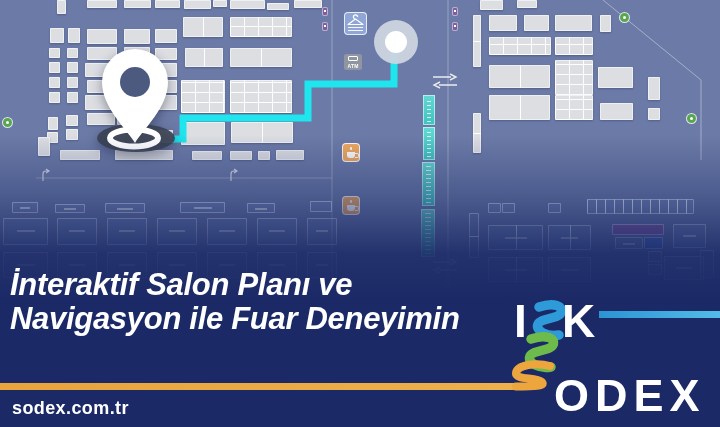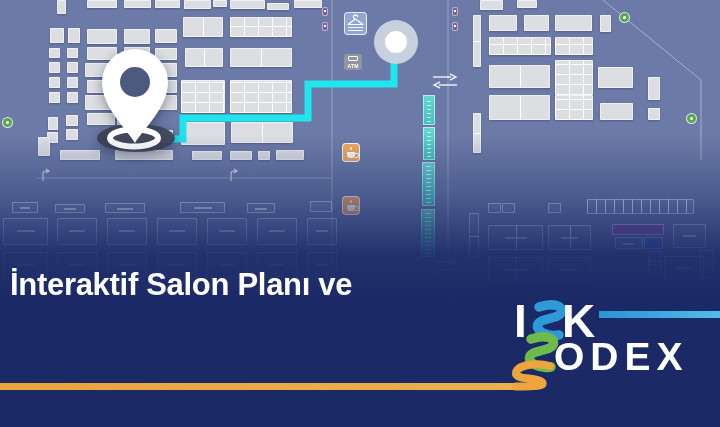--- a/index.html
+++ b/index.html
@@ -45,31 +45,31 @@
         border:1px solid #fff;border-left:none;border-radius:0 2px 2px 0;}
   .colmark{position:absolute;width:6px;height:9px;background:#7d5f9e;border:1px solid rgba(255,255,255,.5);border-radius:2px;}
   .colmark::after{content:'';position:absolute;left:1px;top:2px;width:2px;height:2px;background:#fff;}
   .gdot{position:absolute;width:9px;height:9px;border-radius:50%;background:#58a74e;box-shadow:0 0 0 1px rgba(255,255,255,.8);}
   .gdot::after{content:'';position:absolute;left:3px;top:3px;width:3px;height:3px;border-radius:50%;background:#fff;}
   .mapicon-svg{position:absolute;}
   
   .fade{position:absolute;left:0;top:135px;width:720px;height:165px;
         background:linear-gradient(180deg,rgba(27,42,102,0) 0%,rgba(27,43,104,.4) 38%,rgba(27,42,102,.9) 72%,#1b2a66 100%);}
   .headline{position:absolute;left:10px;top:268px;color:#fff;font-weight:bold;
-            font-size:31px;line-height:34px;letter-spacing:-.3px;z-index:8;}
+            font-size:31px;line-height:34px;letter-spacing:-.3px;z-index:8;font-style:italic;}
   .gold-line{position:absolute;left:0;top:383px;width:516px;height:7px;z-index:7;
             background:linear-gradient(90deg,#e9a43b,#edb04b);}
   .url{position:absolute;left:12px;top:398px;color:#fff;font-weight:bold;font-size:18px;letter-spacing:.4px;z-index:8;}
   
   .blue-line{position:absolute;left:599px;top:311px;width:121px;height:7px;z-index:7;
             background:linear-gradient(90deg,#2b94d3,#55bbe8);}
   .logo-letter{position:absolute;color:#fff;font-weight:bold;z-index:8;}
   .logo-i{left:514px;top:294px;font-size:46px;}
   .logo-k{left:562px;top:294px;font-size:46px;}
-  .logo-odex{left:554px;top:335px;font-size:39px;letter-spacing:6px;}
+  .logo-odex{left:554px;top:370px;font-size:45px;letter-spacing:6px;}
   .waves-svg{position:absolute;left:500px;top:290px;z-index:7;}
 </style>
 </head>
 <body>
 
 <div class="banner">
 
   <div class="map">
     <div>
         <div class="booth" style="left: 57px; top: 0px; width: 9px; height: 14px;"></div>
@@ -253,24 +253,26 @@
       <ellipse cx="44" cy="103" rx="24" ry="8.5" fill="none" stroke="#fff" stroke-width="6"></ellipse>
       <path d="M45,108 C37,94 12,73 12,47 A33,33 0 1,1 78,47 C78,73 53,94 45,108 Z" fill="#fff"></path>
       <circle cx="45" cy="47" r="15" fill="#4d5a80"></circle>
     </svg>
   </div>
 
   <div class="fade"></div>
 
   <div class="headline">
     <div>İnteraktif Salon Planı ve</div>
+    <div>Navigasyon ile Fuar Deneyimin</div>
   </div>
 
   <div class="gold-line"></div>
 
+  <div class="url">sodex.com.tr</div>
 
   <div class="blue-line"></div>
   <svg class="waves-svg" width="220" height="120" viewBox="0 0 220 120">
     <path d="M39,17 C54,12 64,16 61,23 C58,29 41,28 38,34 C35,41 47,47 59,45" fill="none" stroke="#2e9ad8" stroke-width="9.5" stroke-linecap="round"></path>
     <path d="M31,49 C46,44 56,48 53,55 C50,61 33,60 30,66 C27,73 39,79 51,77" fill="none" stroke="#6dbb4a" stroke-width="9.5" stroke-linecap="round"></path>
     <path d="M50,76 C36,72 17,75 16,83 C15,90 36,87 42,92 C46,96 34,96.5 16,96.5" fill="none" stroke="#eda63e" stroke-width="8" stroke-linecap="round"></path>
   </svg>
   <span class="logo-letter logo-i">I</span>
   <span class="logo-letter logo-k">K</span>
   <span class="logo-letter logo-odex">ODEX</span>

